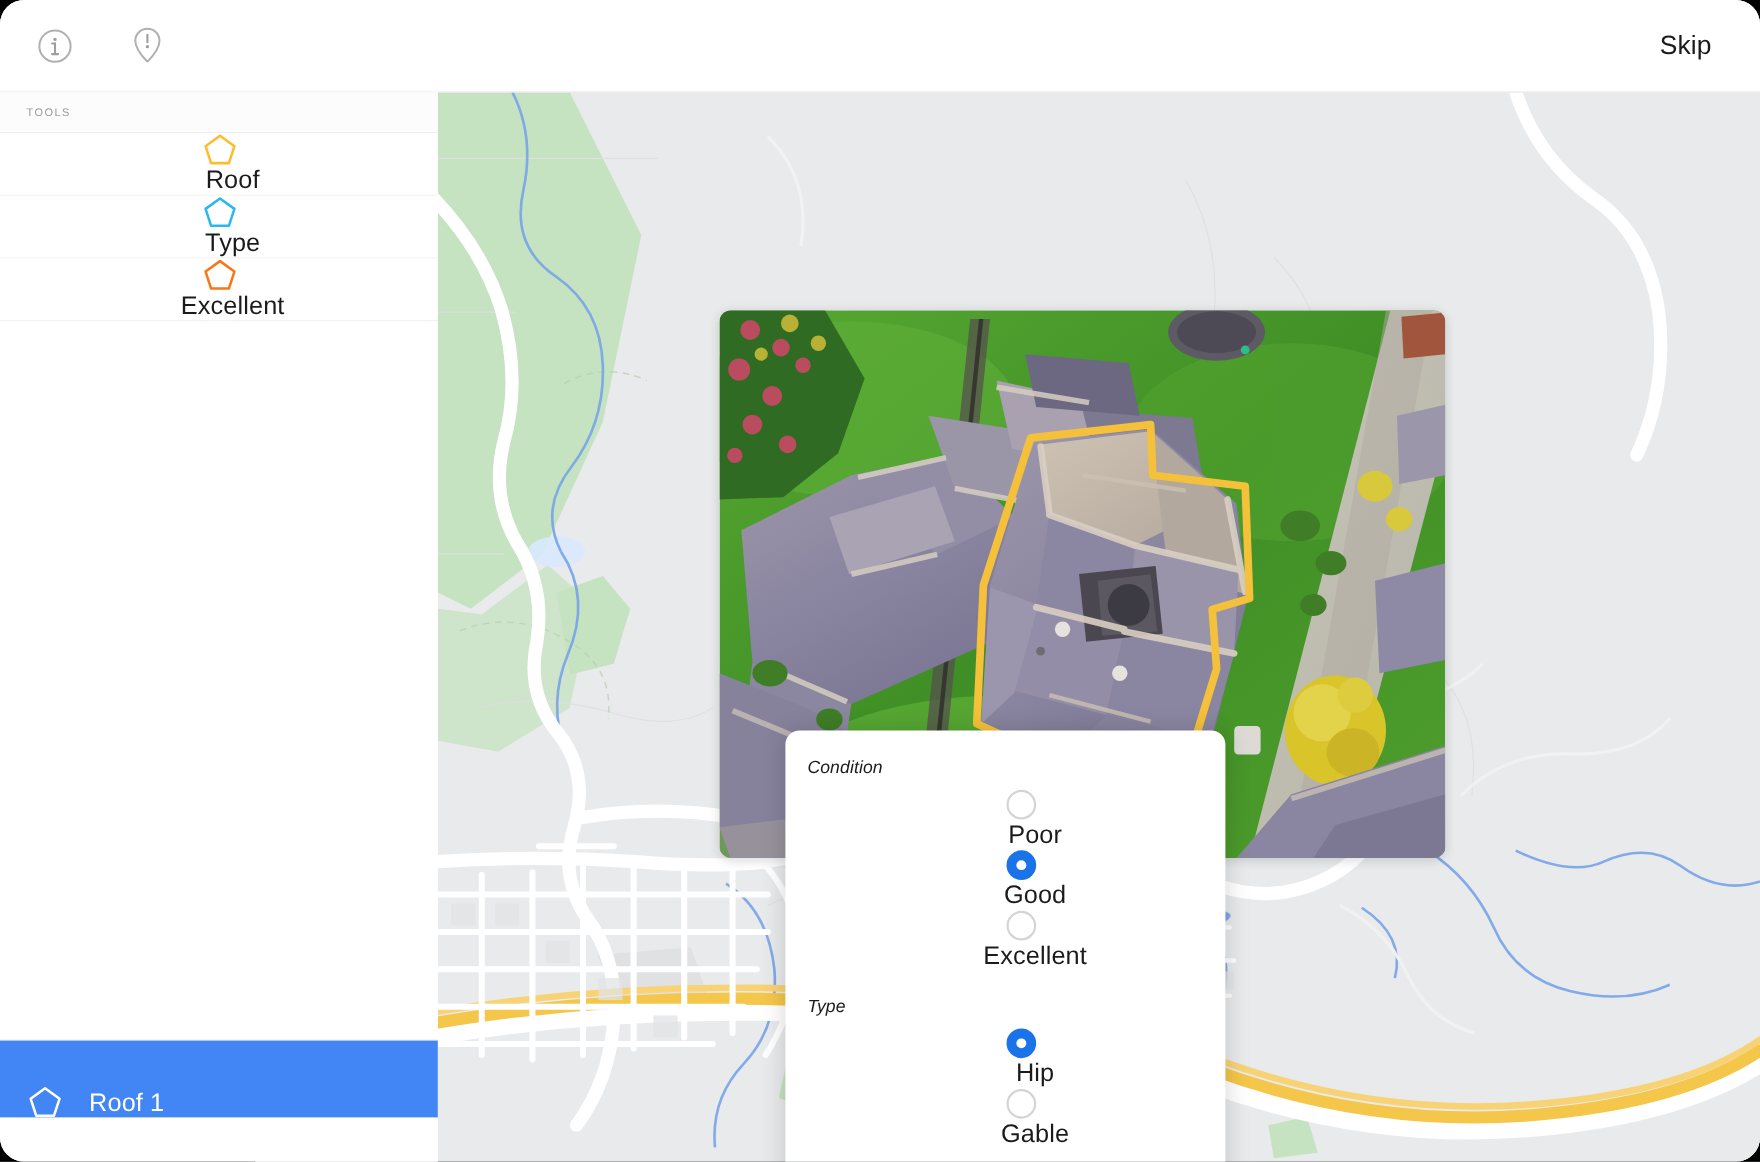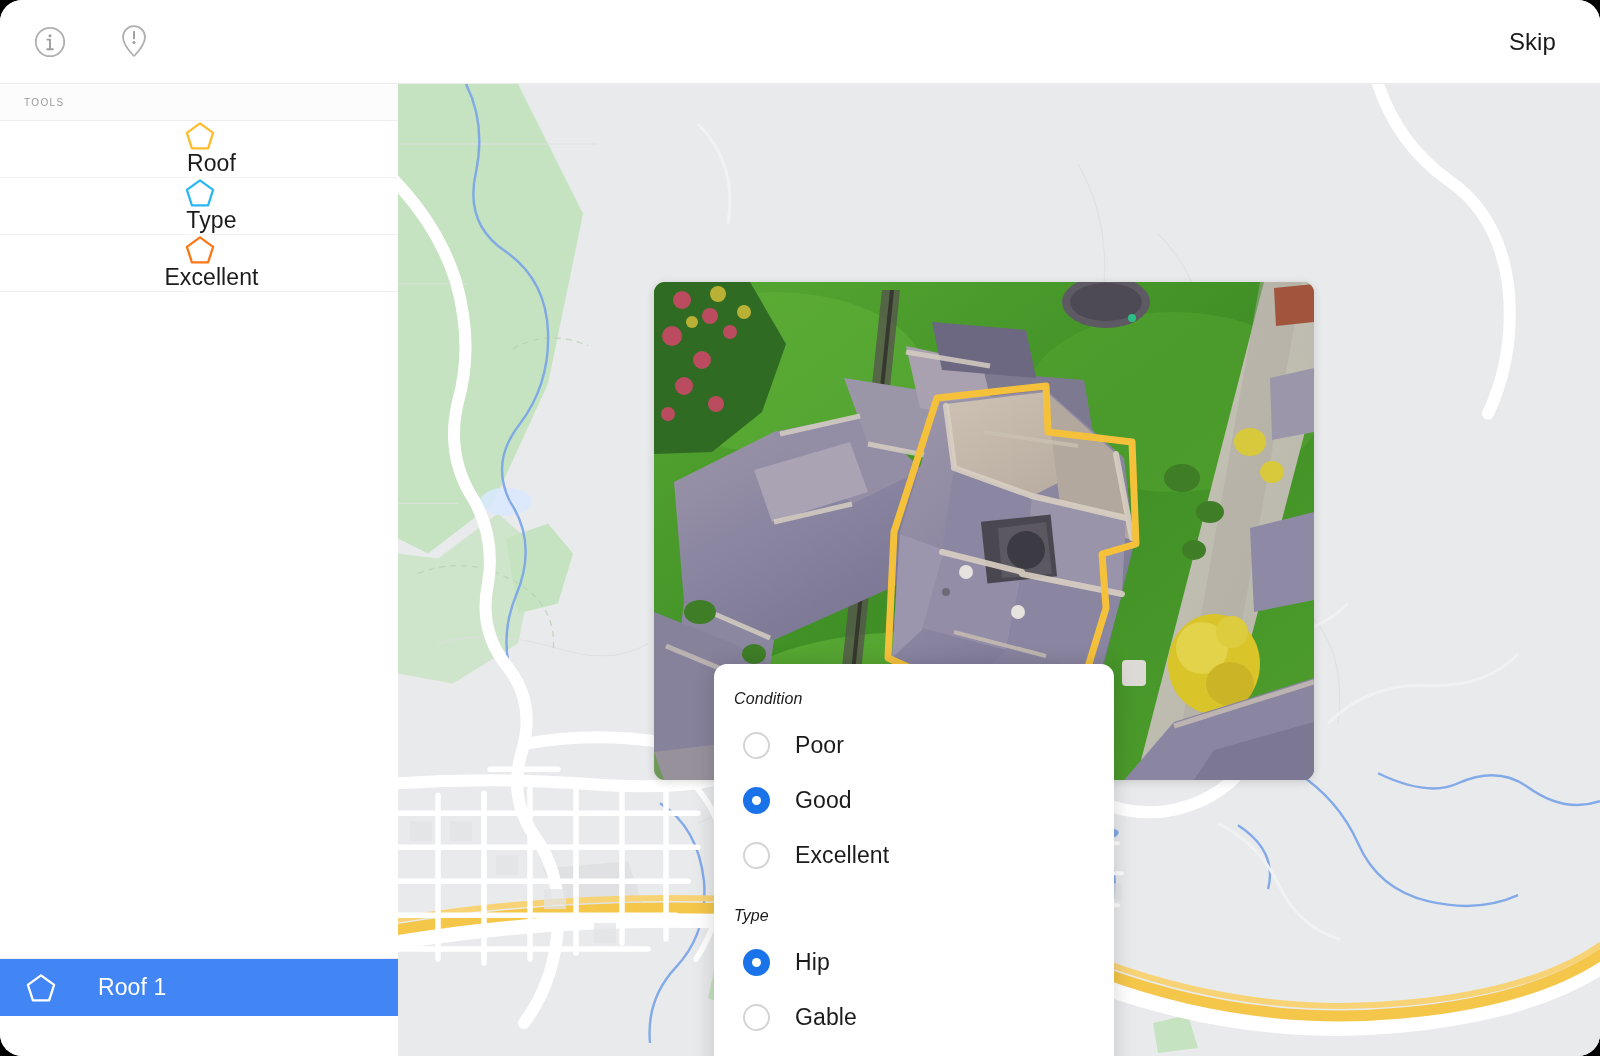--- a/index.html
+++ b/index.html
@@ -115,26 +115,25 @@
     color: #9a9a9a;
     font-size: 19px;
     display: flex;
     align-items: center;
     justify-content: center;
   }
   #tools-spacer { flex: 1; background: #ffffff; }
 
   #annotations-section { border-top: 1px solid #ececec; }
   .annotation-row {
-    height: 57px;
+    height: 70px;
     display: flex;
-    align-items: center;
+    align-items: flex-end;
     padding: 0 22px 0 24px;
     cursor: pointer;
-    gap: 17px;
   }
   .annotation-row.selected { background: #4285f4; }
   .annotation-row.selected .annotation-label { color: #ffffff; }
   .annotation-label {
     font-size: 23px;
     color: #1b1b1b;
     margin-left: 23px;
     letter-spacing: 0.1px;
   }
   #annotations-tail { height: 40px; background: #ffffff; }
@@ -184,20 +183,21 @@
     letter-spacing: 0.1px;
     font-style: italic;
   }
   .popup-group-title.second { margin-top: 24px; }
   .radio-row {
     display: flex;
     align-items: center;
     height: 55px;
     padding-left: 29px;
     cursor: pointer;
+    flex-direction: column;
   }
   .radio-mark {
     width: 27px; height: 27px;
     border-radius: 50%;
     border: 2.5px solid #d4d4d4;
     background: #ffffff;
     flex: 0 0 27px;
     position: relative;
   }
   .radio-row.checked .radio-mark {

